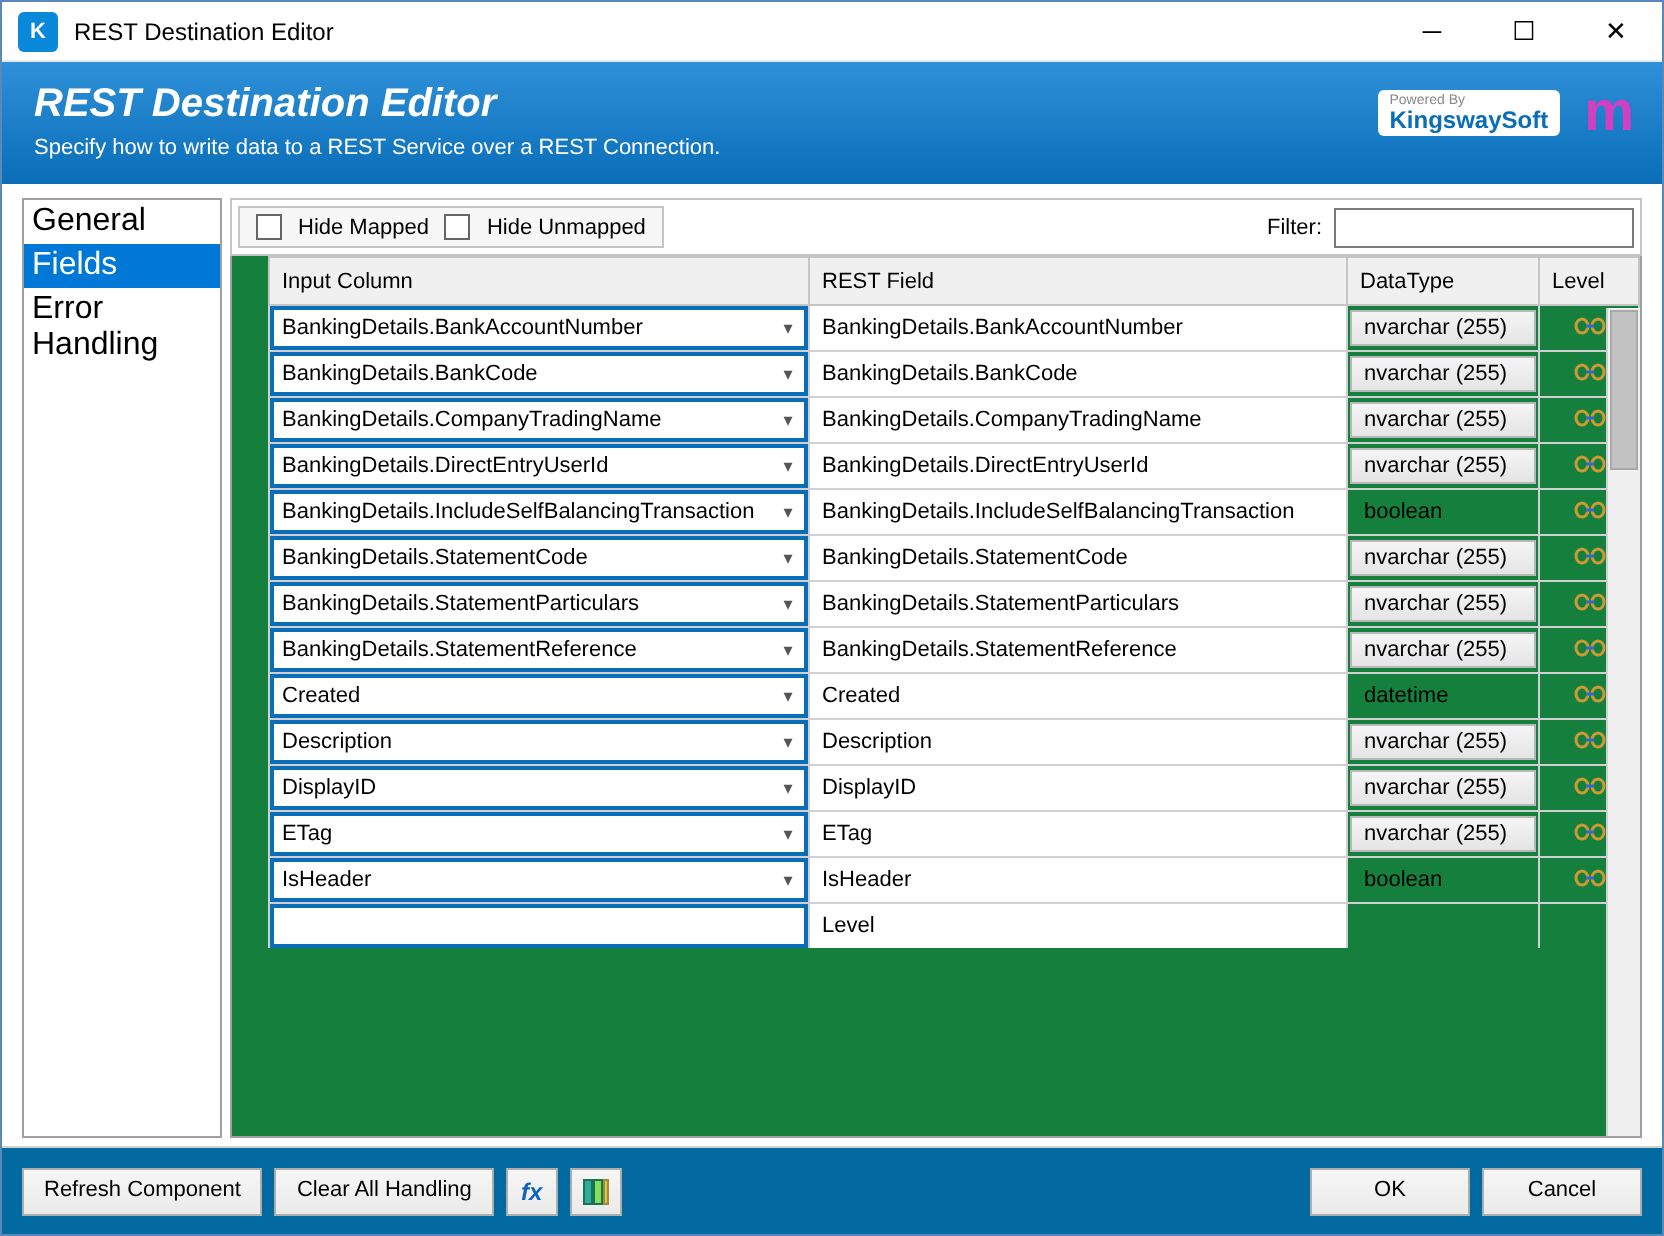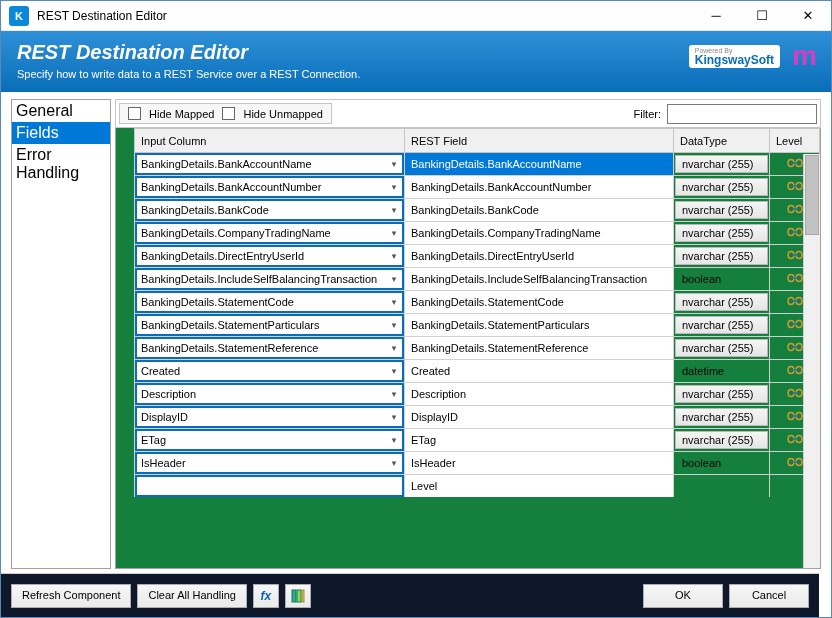--- a/index.html
+++ b/index.html
@@ -42,21 +42,21 @@
   tr.selected .rest-cell{background:#0078d7;color:#fff;}
   .dt-cell{padding:0;}
   .dt-btn{display:block;border:1px solid #b8b8b8;background:linear-gradient(#f5f5f5,#e5e5e5);padding:2px 6px;margin:1px;font-size:11px;text-align:left;}
   .dt-plain{padding:2px 8px;font-size:11px;}
   .unmap-cell{text-align:center;}
   .unmap-icon{display:inline-block;width:16px;height:14px;position:relative;}
   .unmap-icon svg{width:16px;height:14px;}
   .scroll-stub{position:absolute;right:0;top:26px;bottom:0;width:17px;background:#f0f0f0;border-left:1px solid #d0d0d0;}
   .scroll-thumb{background:#c2c2c2;margin:1px;height:80px;border:1px solid #a8a8a8;}
   .partial-row td{border-bottom:none;}
-  .footer { position:absolute; bottom:0; left:0; right:12px; height:44px; background:#0f172a; border-top:1px solid #d0d0d0; display:flex; align-items:center; padding:0 10px; gap:6px;}
+  .footer { position:absolute; bottom:0; left:0; right:0; height:44px; background:#0369a1; border-top:1px solid #d0d0d0; display:flex; align-items:center; padding:0 10px; gap:6px;}
   .btn{border:1px solid #adadad; background:linear-gradient(#f6f6f6,#eaeaea); padding:4px 10px; font-size:11px; min-width:70px; text-align:center; height:24px;}
   .icon-btn{border:1px solid #adadad;background:linear-gradient(#f6f6f6,#eaeaea);width:26px;height:24px;display:flex;align-items:center;justify-content:center;font-size:12px;}
   .fx{color:#1060c0;font-weight:bold;font-style:italic;}
 </style>
 </head>
 <body>
 
 <div class="titlebar">
   <div class="app-icon">
       <span>K</span>
@@ -109,37 +109,20 @@
           </colgroup>
         <thead>
           <tr>
             <th>Input Column</th>
             <th>REST Field</th>
             <th>DataType</th>
             <th>Level</th>
           </tr>
         </thead>
         <tbody id="grid-body">
-            <tr class="selected">
-              <td>
-                <div class="combo">
-                  <span class="txt">BankingDetails.BankAccountName</span>
-                  <span class="dd">▾</span>
-                </div>
-              </td>
-              <td class="rest-cell">BankingDetails.BankAccountName</td>
-              <td class="dt-cell">
-                <div class="dt-btn">nvarchar (255)</div>
-              </td>
-              <td class="unmap-cell"><span class="unmap-icon"><svg viewBox="0 0 16 14">
-                    <ellipse cx="4" cy="7" rx="3" ry="3.5" fill="none" stroke="#cc9933" stroke-width="1.5"></ellipse>
-                    <ellipse cx="12" cy="7" rx="3" ry="3.5" fill="none" stroke="#cc9933" stroke-width="1.5"></ellipse>
-                    <line x1="6" y1="7" x2="10" y2="7" stroke="#3366cc" stroke-width="1.5"></line>
-                  </svg></span></td>
-            </tr>
             <tr>
               <td>
                 <div class="combo">
                   <span class="txt">BankingDetails.BankAccountNumber</span>
                   <span class="dd">▾</span>
                 </div>
               </td>
               <td class="rest-cell">BankingDetails.BankAccountNumber</td>
               <td class="dt-cell">
                 <div class="dt-btn">nvarchar (255)</div>

